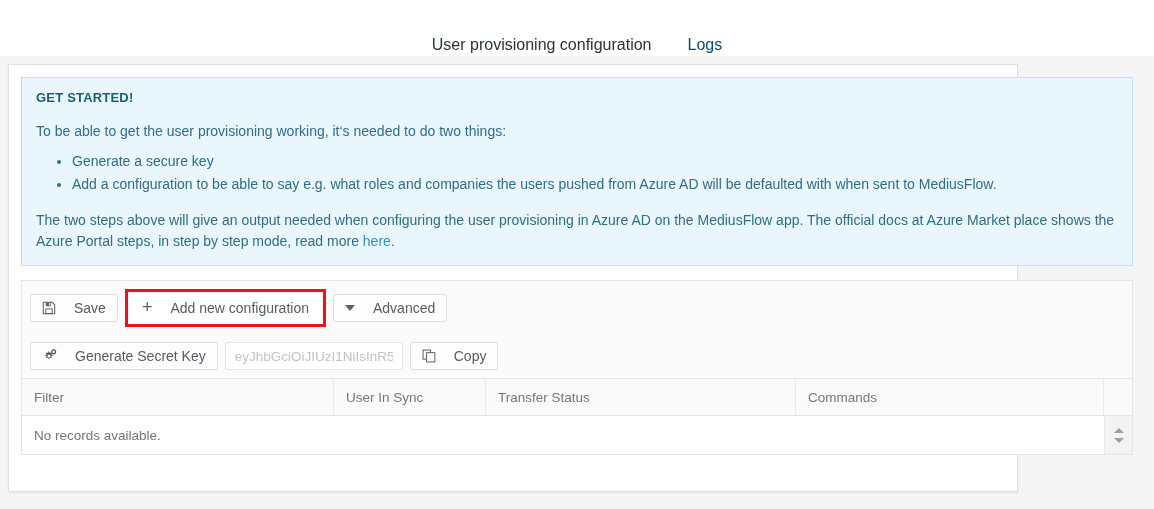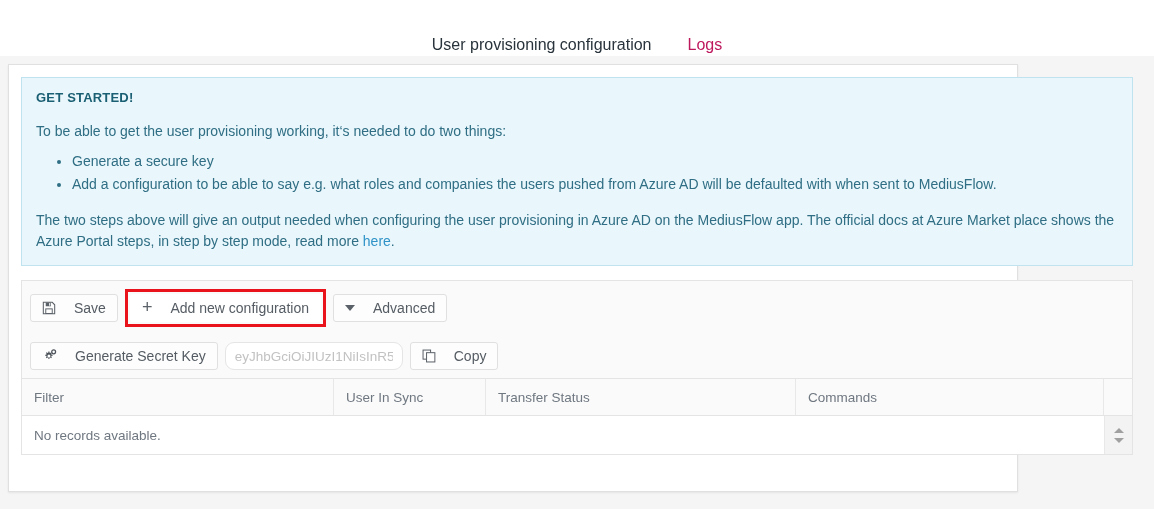--- a/index.html
+++ b/index.html
@@ -28,21 +28,21 @@
     box-sizing: border-box;
   }
   .tabs {
     display: flex;
     align-items: flex-end;
     gap: 0px;
   }
   .tab {
     padding: 0 18px 11px 18px;
     font-size: 16px;
-    color: #be185d;
+    color: #0c4a6e;
     line-height: 1;
     cursor: pointer;
     border-bottom: 3px solid transparent;
     white-space: nowrap;
   }
   .tab.active {
     color: #29333b;
     border-bottom: 3px solid #2b3137;
   }
 
@@ -148,21 +148,21 @@
   }
   .highlight-wrap .btn {
     border-color: transparent;
     background: #ffffff;
   }
 
   .keyfield {
     height: 28px;
     width: 178px;
     border: 1px solid #e5e5e5;
-    border-radius: 9px;
+    border-radius: 4px;
     background: #ffffff;
     box-sizing: border-box;
     font-size: 13.5px;
     color: #bdbdbd;
     padding: 0 9px;
     font-family: "Liberation Sans", sans-serif;
     outline: none;
   }
   .keyfield::placeholder { color: #c2c2c2; }
 

